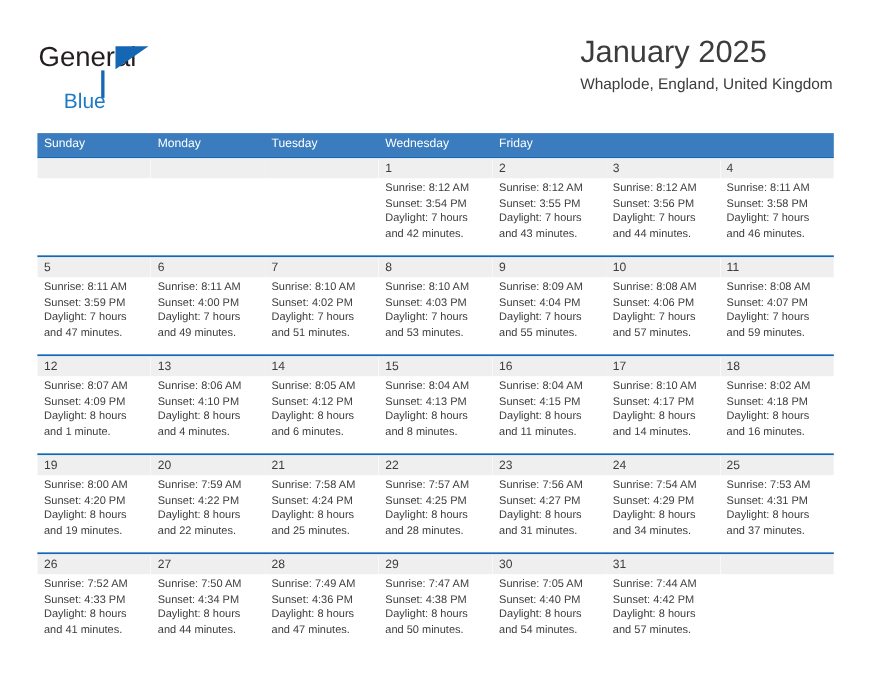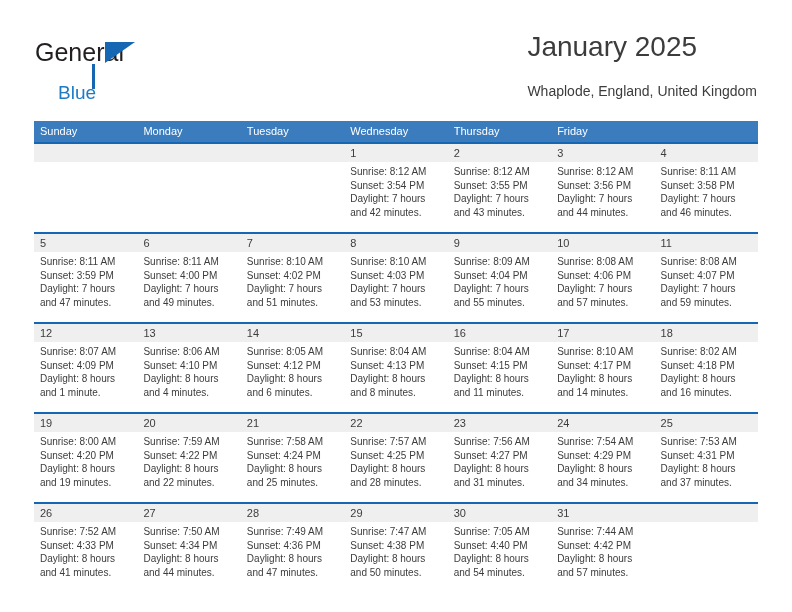--- a/index.html
+++ b/index.html
@@ -62,21 +62,21 @@
     position: absolute;
     right: 0; top: 0;
   }
   .cal-title {
     font-size: 28px;
     color: #3c3c3c;
     line-height: 34px;
     white-space: nowrap;
   }
   .cal-subtitle {
-    margin-top: 18px;
+    margin-top: 3px;
     font-size: 14px;
     color: #3c3c3c;
     line-height: 18px;
     white-space: nowrap;
   }
 
   
   .calendar {
     position: absolute;
     left: 34px; top: 104px;
@@ -147,21 +147,20 @@
     </div>
 
   </div>
 
   <div class="calendar">
     <div class="weekdays">
       <div class="weekday">Sunday</div>
       <div class="weekday">Monday</div>
       <div class="weekday">Tuesday</div>
       <div class="weekday">Wednesday</div>
-      <div class="weekday">Thursday</div>
       <div class="weekday">Friday</div>
     </div>
     <div id="weeks-host">
         <div class="week first">
           <div class="daycell empty">
             <div class="daynum"></div>
           </div>
           <div class="daycell empty">
             <div class="daynum"></div>
           </div>

